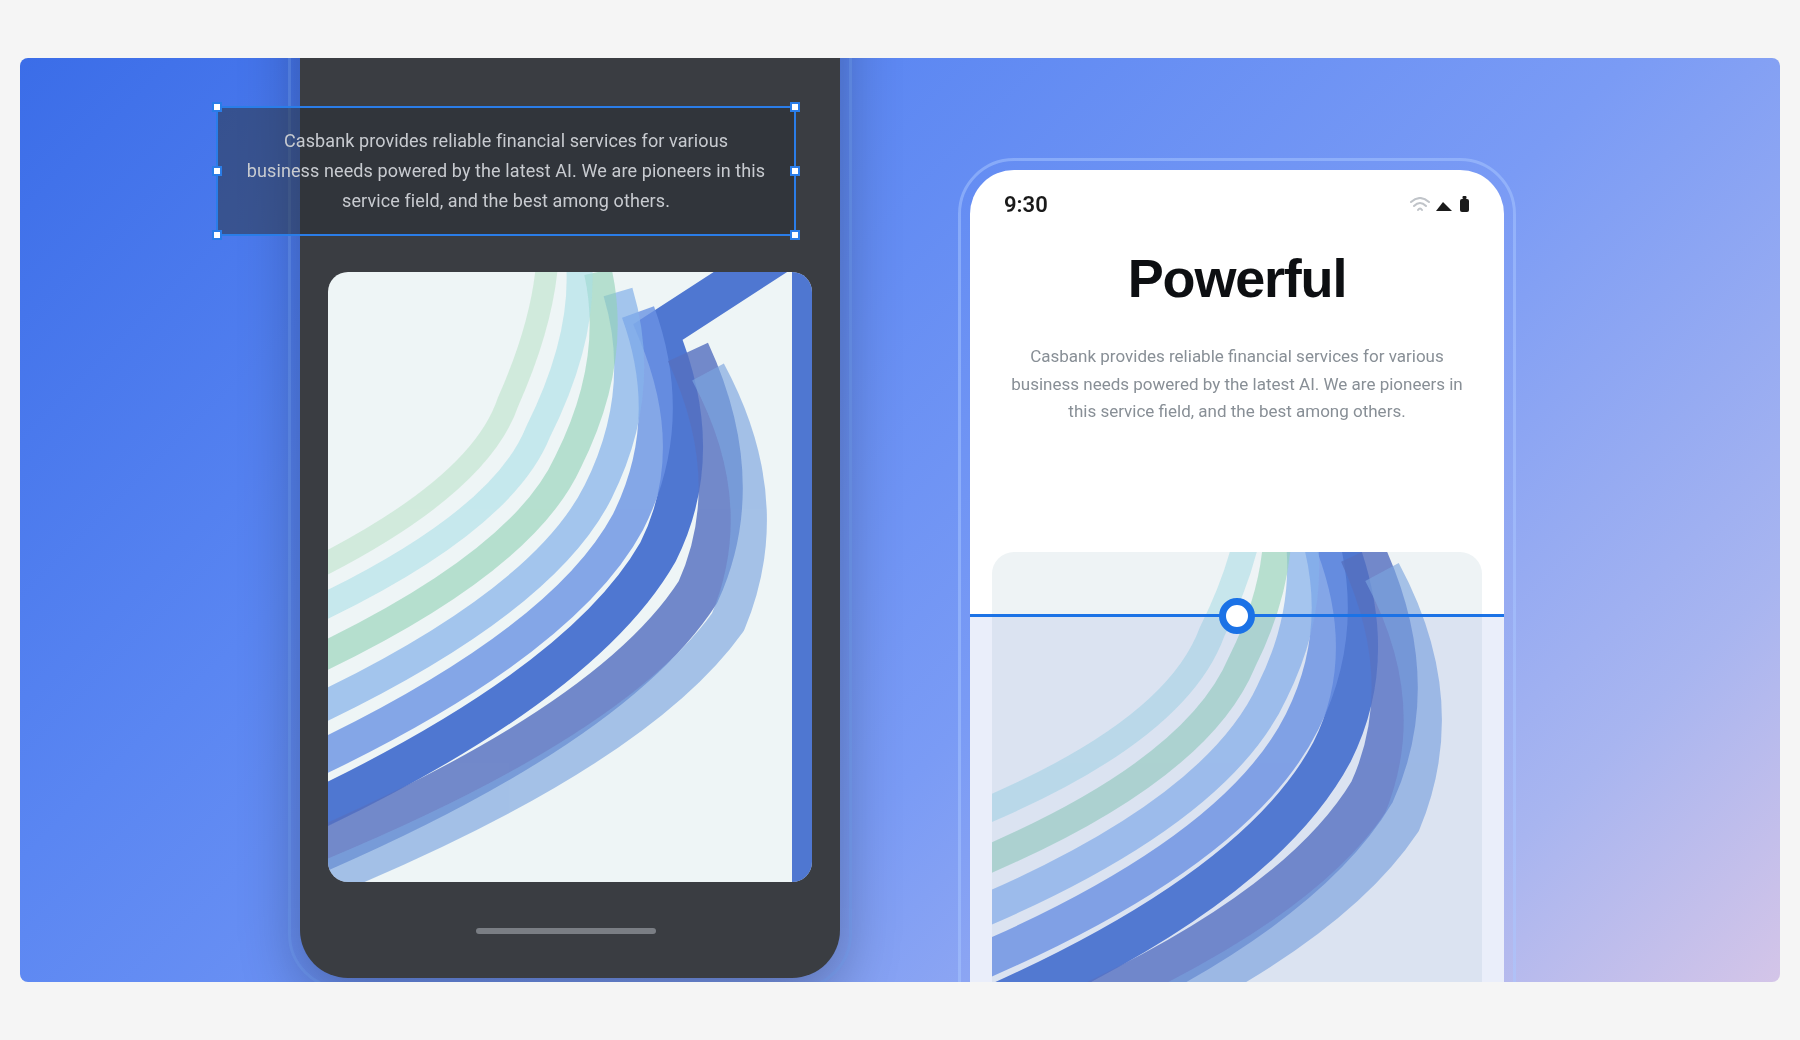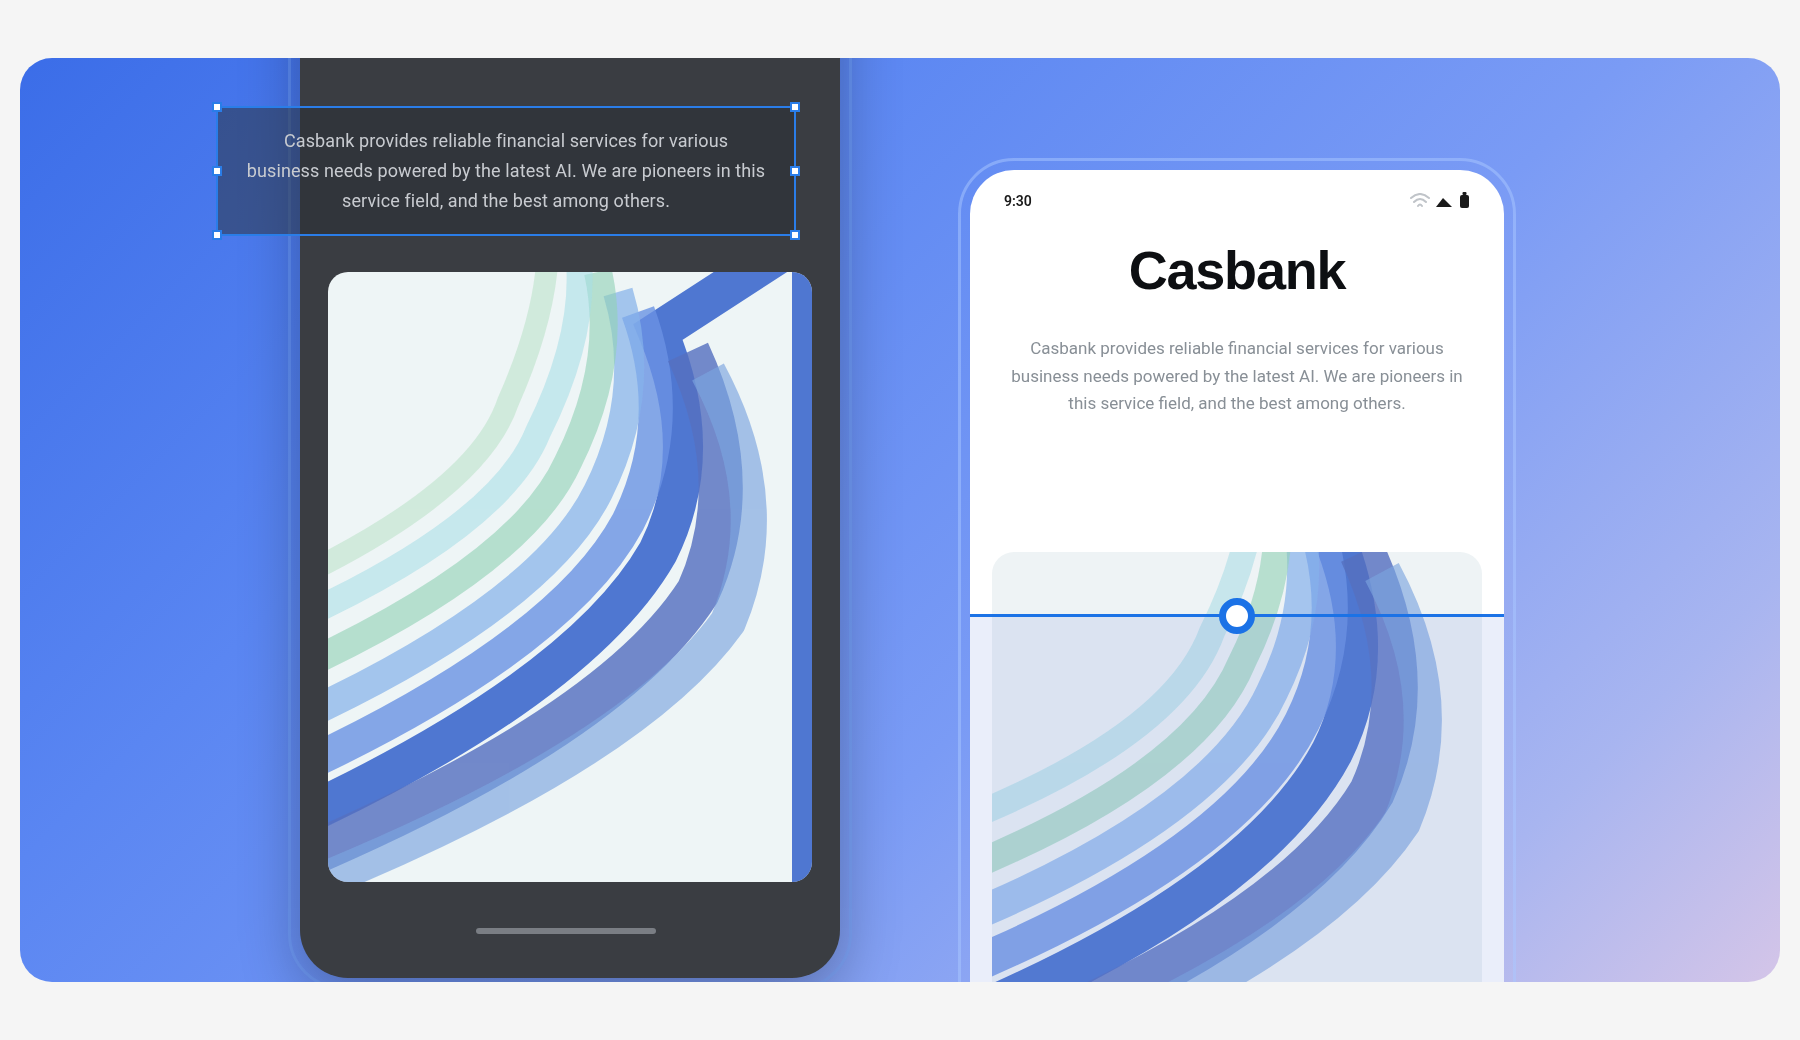--- a/index.html
+++ b/index.html
@@ -11,21 +11,21 @@
   background: #f5f5f5;
   display: flex;
   align-items: center;
   justify-content: center;
 }
 
 .main-container {
   width: 1760px;
   height: 924px;
   background: linear-gradient(135deg, #3b6de8 0%, #5a86f2 30%, #7a9bf5 60%, #a8b5f0 85%, #d4c5e8 100%);
-  border-radius: 32px;
+  border-radius: 8px;
   position: relative;
   overflow: hidden;
 }
 
 
 .device-left {
   position: absolute;
   left: 280px;
   top: -120px;
   width: 540px;
@@ -129,21 +129,21 @@
 }
 
 .status-bar {
   display: flex;
   justify-content: space-between;
   align-items: center;
   padding: 22px 34px 12px 34px;
 }
 
 .status-time {
-  font-size: 14px;
+  font-size: 22px;
   font-weight: 600;
   color: #1a1a1a;
 }
 
 .status-icons {
   display: flex;
   gap: 5px;
   align-items: center;
 }
 
@@ -262,21 +262,21 @@
         <svg width="19" height="15">
             <path d="M1 14 L8 5 L17 14 Z" fill="#1a1a1a"></path>
           </svg>
         <svg width="11" height="17">
             <rect x="1" y="3" width="9" height="13" rx="2" fill="#1a1a1a"></rect>
             <rect x="3.5" y="0" width="4" height="3" rx="1" fill="#1a1a1a"></rect>
           </svg>
       </div>
     </div>
     <div class="hero-title">
-      <div>Casbank</div>
+      <div>Powerful</div>
     </div>
     <div class="hero-desc">Casbank provides reliable financial services for various business needs powered by the latest AI. We are pioneers in this service field, and the best among others.</div>
 
     <div class="image-right">
       <svg class="wave-art" viewBox="0 0 490 520" preserveAspectRatio="xMidYMid slice">
         <rect width="490" height="520" fill="#eef3f5"></rect>
         <g opacity="0.82">
           <path d="M -60 480 Q 260 350 340 200 Q 390 100 340 -20" fill="none" stroke="#2d5cc9" stroke-width="42"></path>
           <path d="M -60 430 Q 240 310 310 170 Q 360 70 320 -40" fill="none" stroke="#4d7de0" stroke-width="36" opacity="0.8"></path>
           <path d="M -60 380 Q 220 270 280 140 Q 330 40 300 -60" fill="none" stroke="#6fa3e8" stroke-width="32" opacity="0.7"></path>

